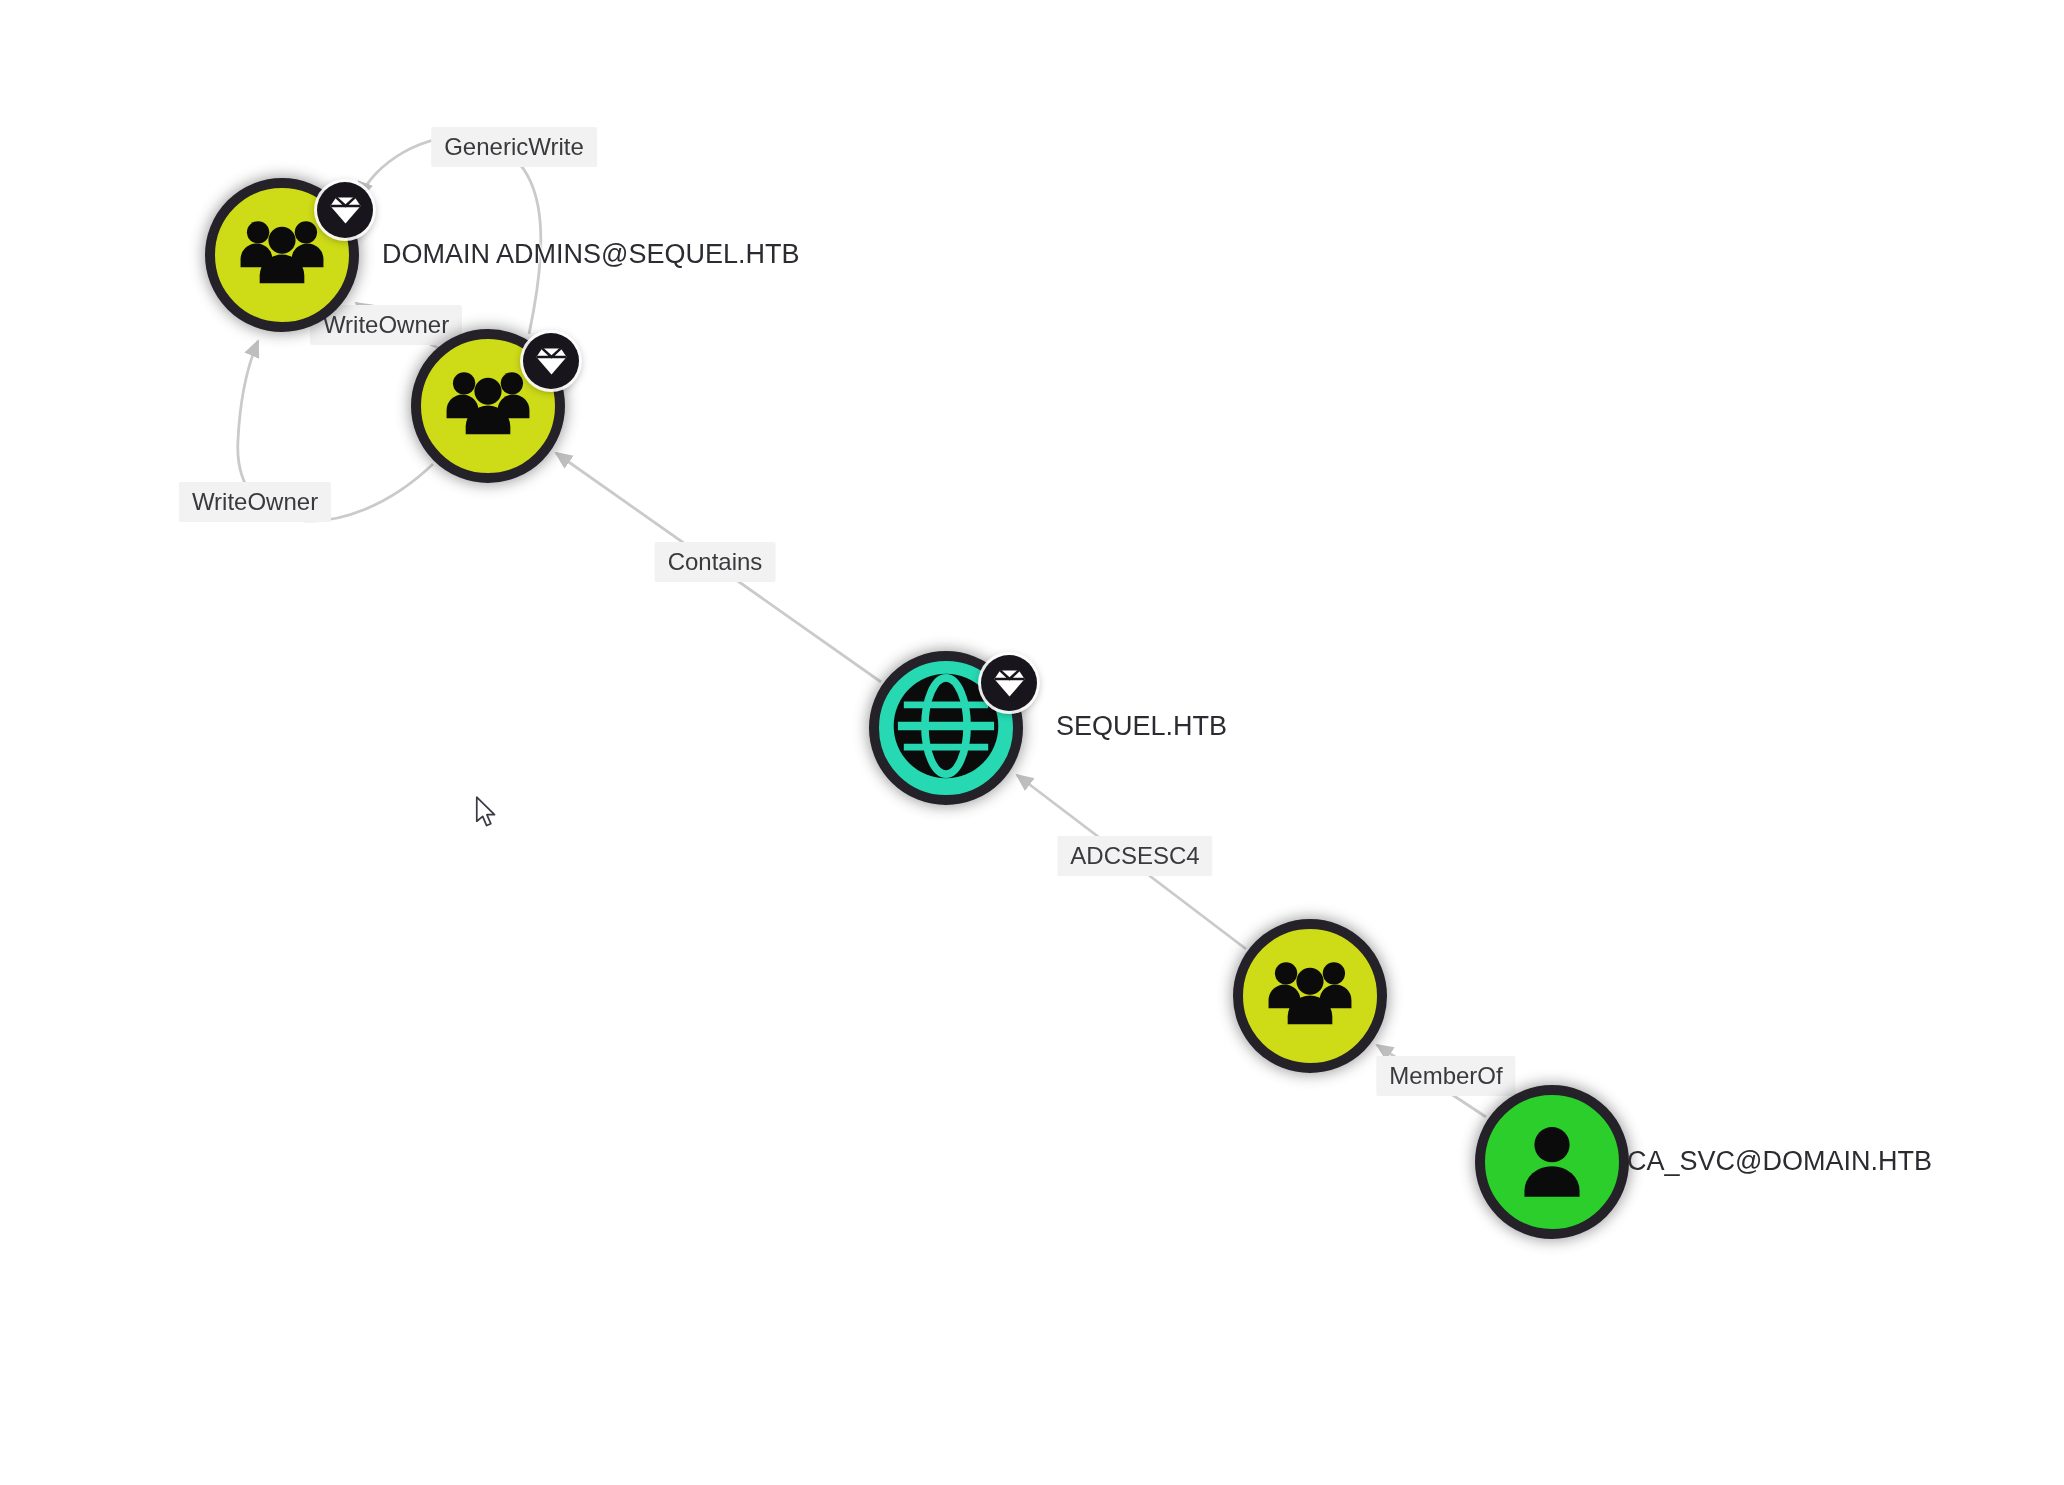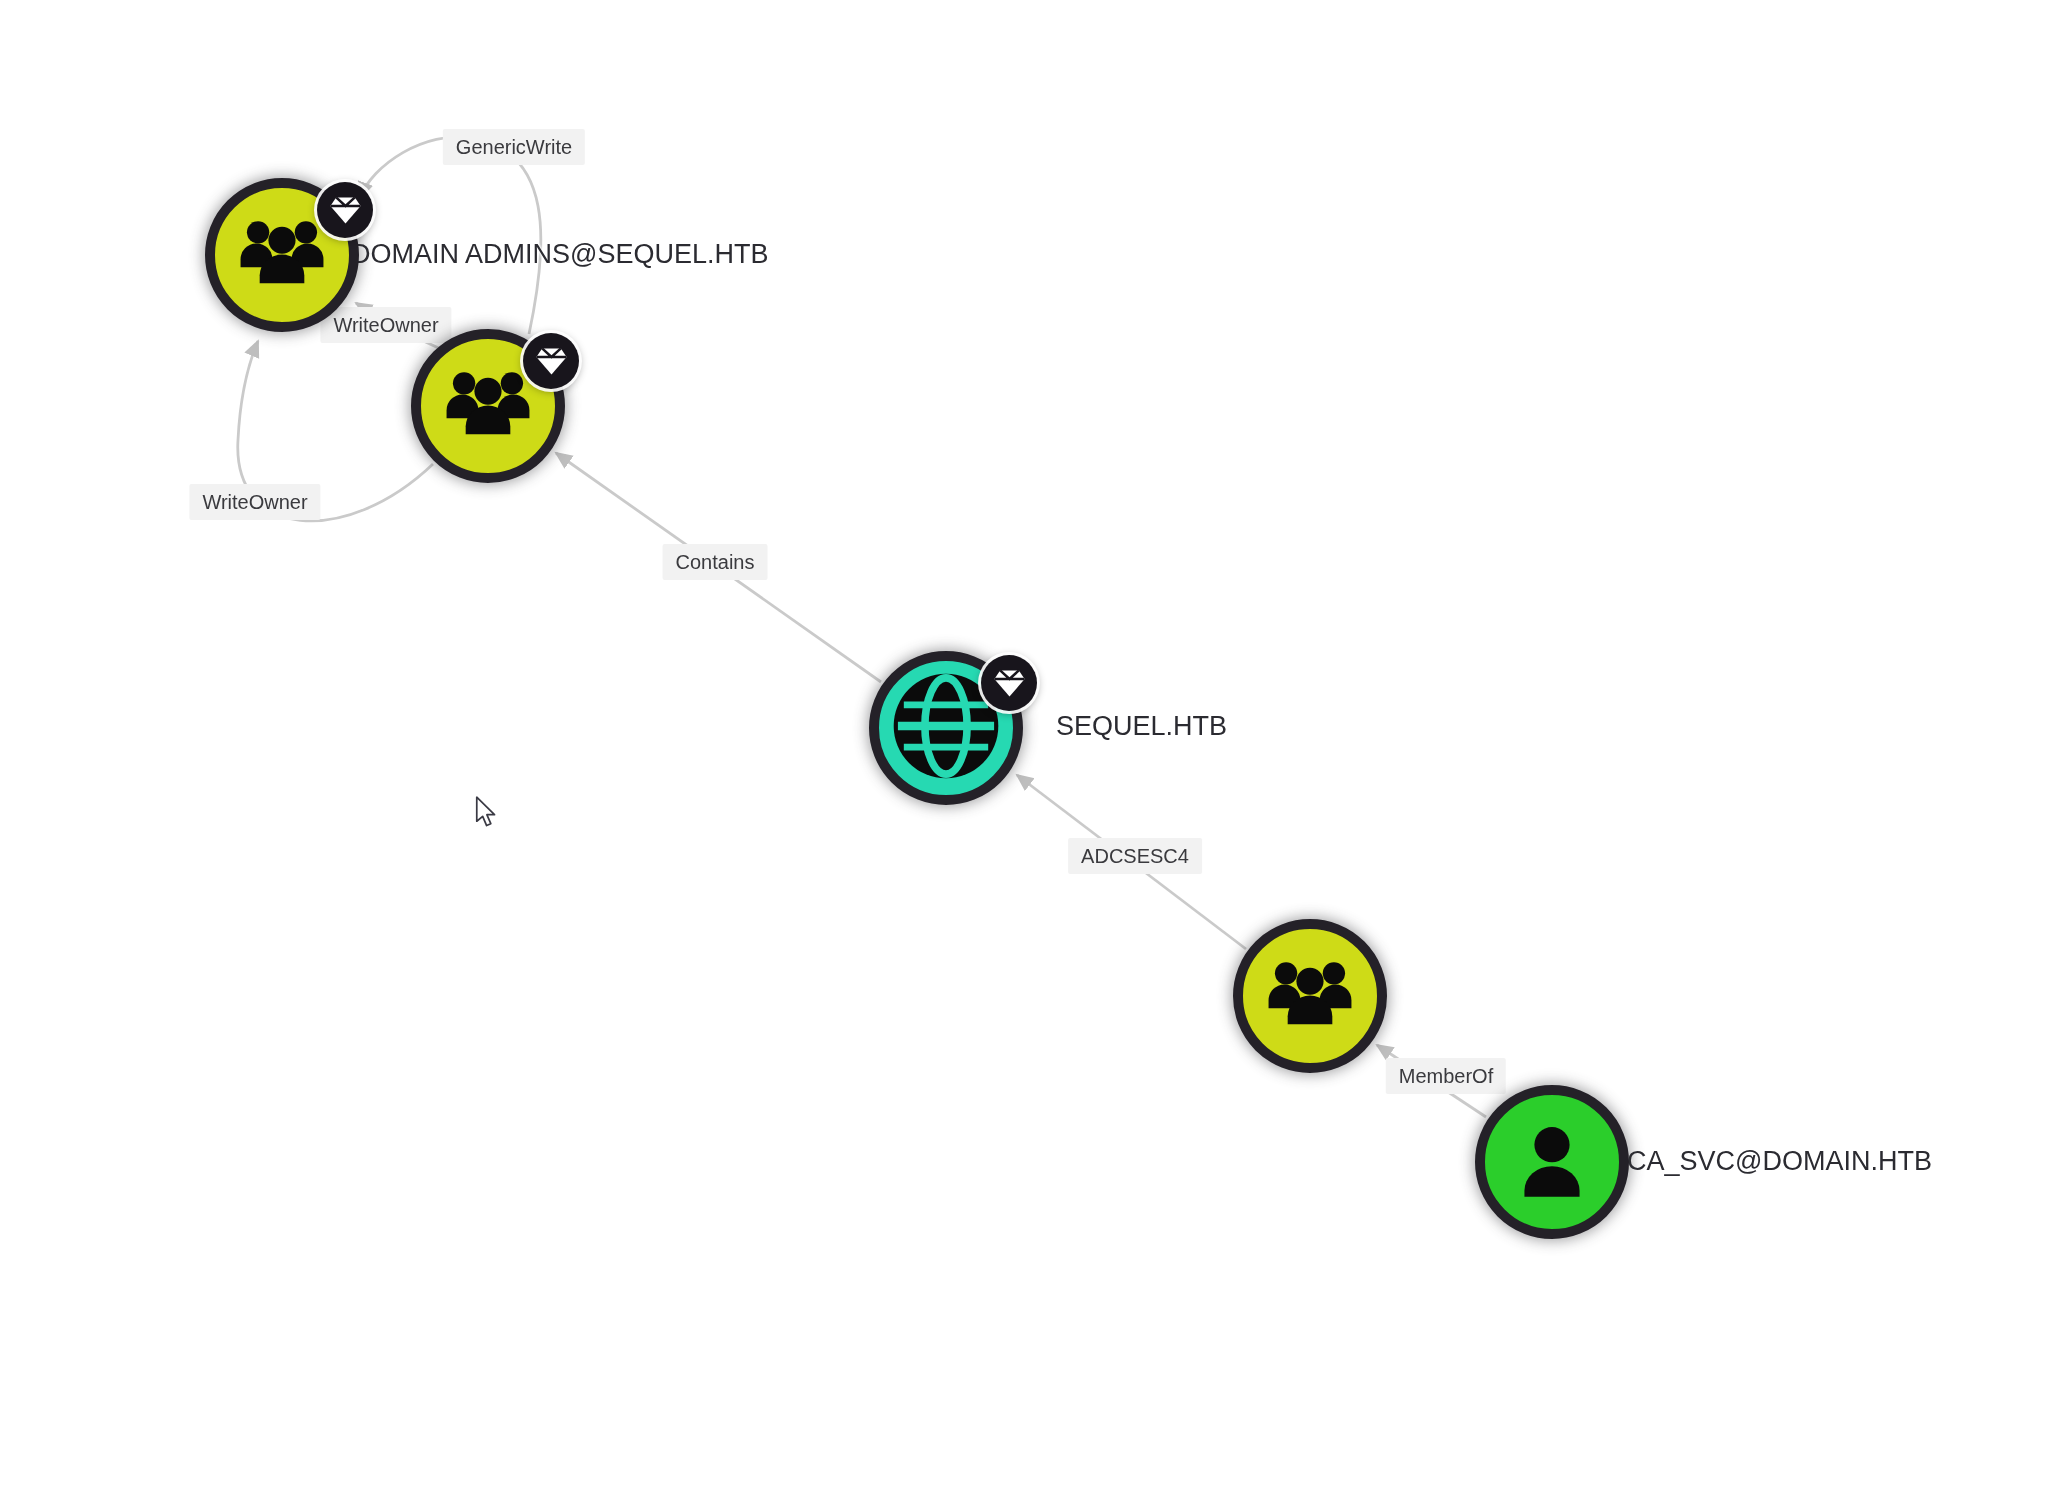--- a/index.html
+++ b/index.html
@@ -10,21 +10,21 @@
     overflow:hidden;
     font-family:"Liberation Sans", sans-serif;
   }
   .edge-layer{position:absolute;left:0;top:0;z-index:1;}
   .edge-path{fill:none;stroke:#CACACA;stroke-width:2.8px;}
   .edge-label{
     position:absolute;z-index:2;
     transform:translate(-50%,-50%);
     background:#F2F2F2;
     color:#3A3A3E;
-    font-size:20px;line-height:1;
+    font-size:24px;line-height:1;
     padding:8px 13px;
     border-radius:2px;
     white-space:nowrap;
     cursor:default;
   }
   .node{
     position:absolute;z-index:3;
     width:154px;height:154px;
     box-sizing:border-box;
     border:10px solid #242128;
@@ -91,21 +91,21 @@
         <path d="M18 51 L18 46 A14 13 0 0 1 46 46 L46 51 Z"></path>
       </svg>
     </span>
     <span class="badge">
       <svg width="33" height="29" viewBox="0 0 24 21">
         <path d="M5.2 1 L18.8 1 L23 7.2 L12 20 L1 7.2 Z" fill="#FFFFFF"></path>
         <path d="M1.2 7.2 L22.8 7.2 M5.2 1 L12 7.2 L18.8 1" stroke="#18151C" stroke-width="1.8" fill="none"></path>
       </svg>
     </span>
   </div>
-  <div class="node-label" style="left:351px;top:255px">DOMAIN ADMINS@SEQUEL.HTB</div>
+  <div class="node-label" style="left:382px;top:255px">DOMAIN ADMINS@SEQUEL.HTB</div>
 
   <div class="node group" style="left:411px;top:329px">
     <span>
       <svg width="102" height="102" viewBox="0 0 64 64" fill="#0B0B0B">
         <circle cx="17" cy="19" r="7"></circle>
         <circle cx="47" cy="19" r="7"></circle>
         <path d="M6 41 L6 36 A10 10 0 0 1 26 36 L26 41 Z"></path>
         <path d="M38 41 L38 36 A10 10 0 0 1 58 36 L58 41 Z"></path>
         <circle cx="32" cy="24" r="8.5"></circle>
         <path d="M18 51 L18 46 A14 13 0 0 1 46 46 L46 51 Z"></path>

